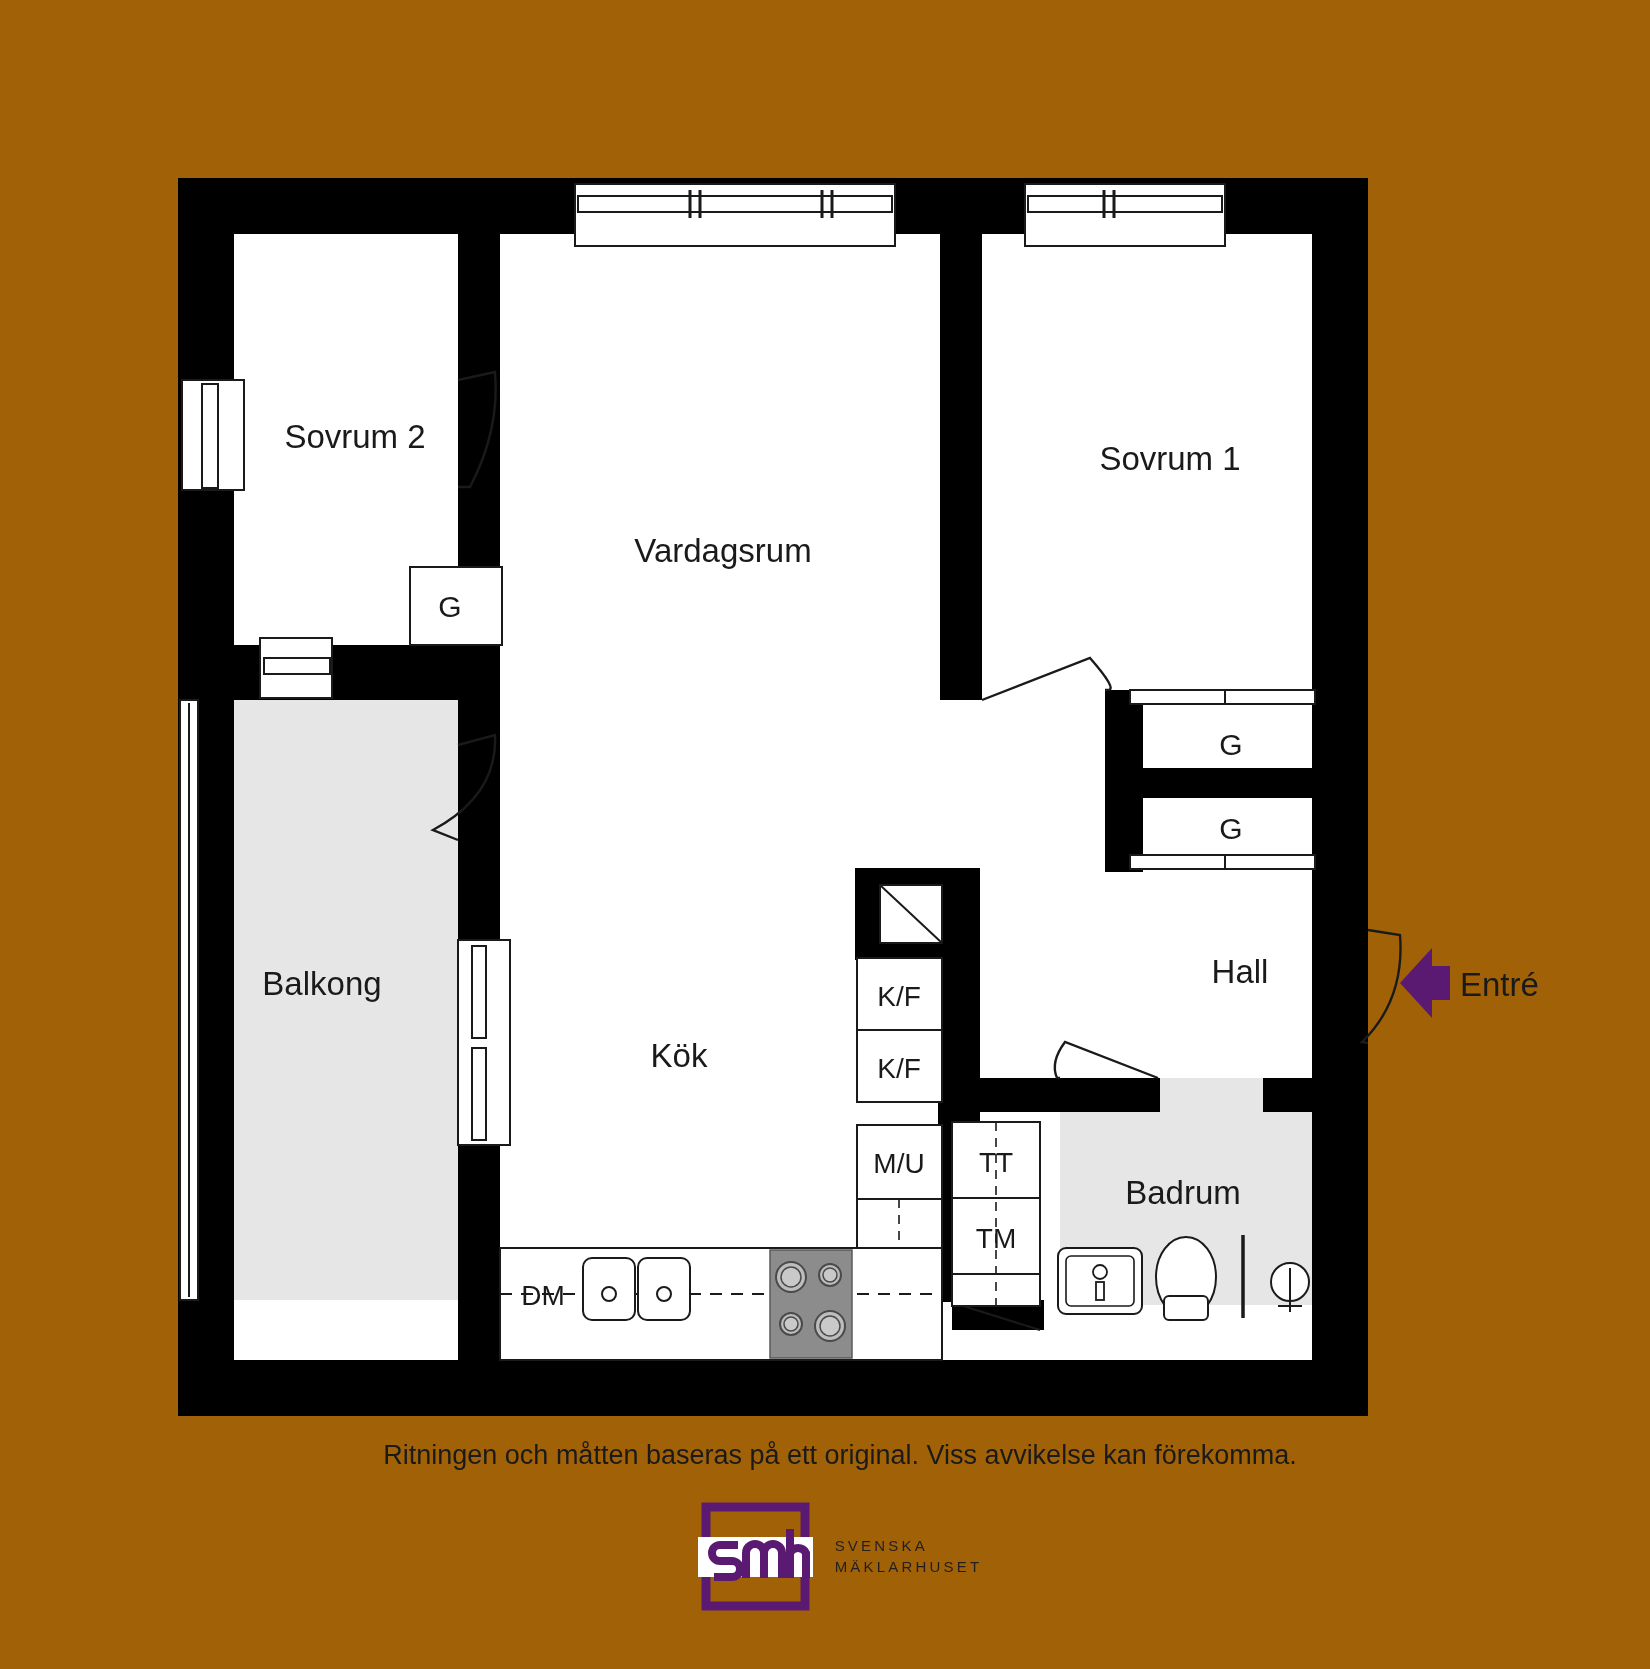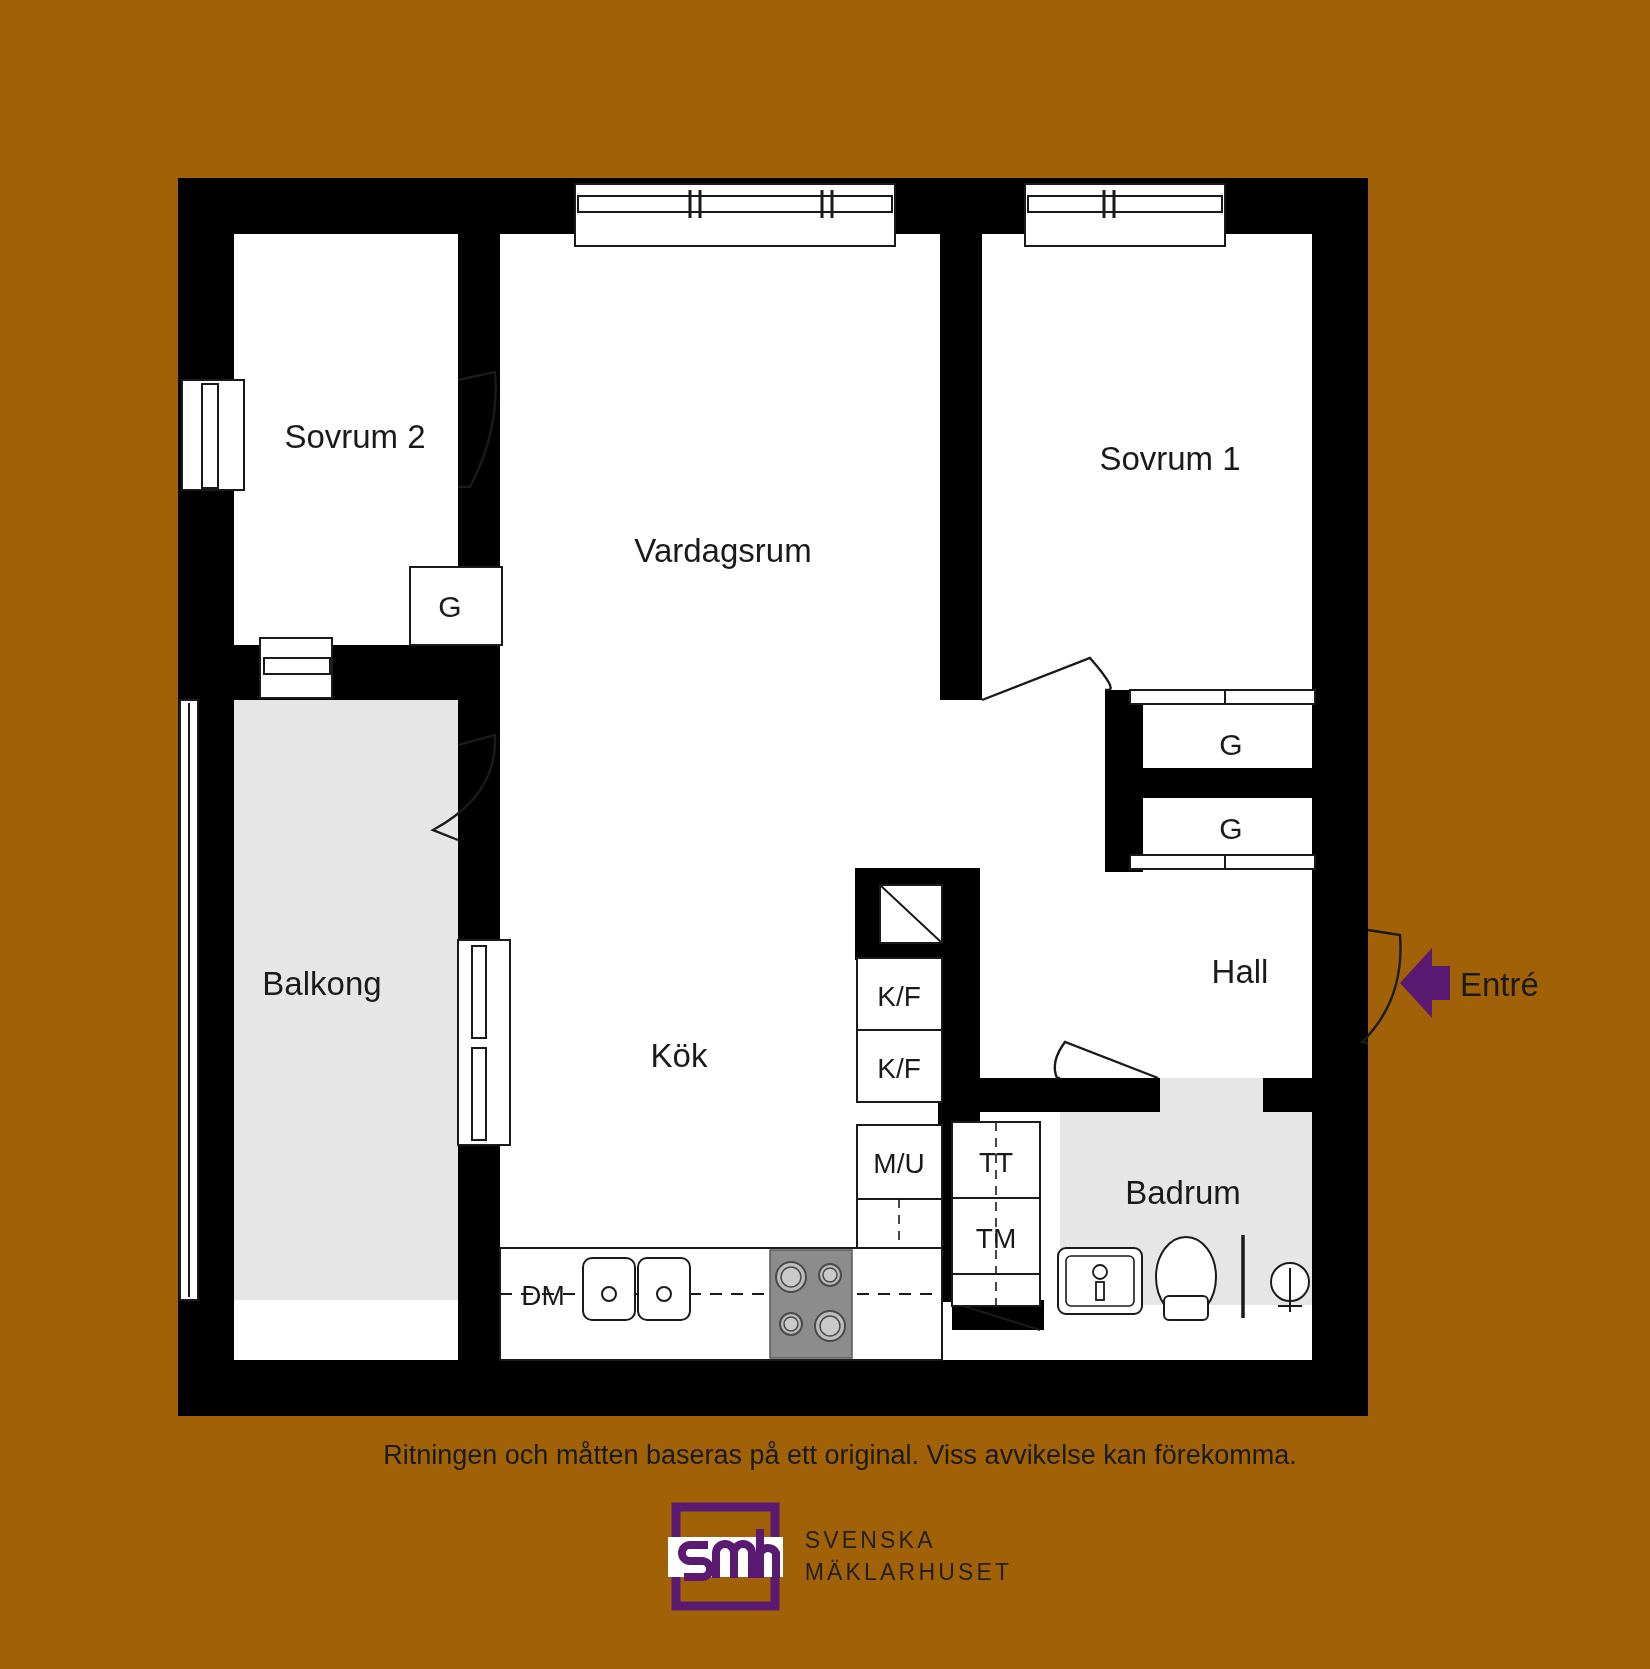--- a/index.html
+++ b/index.html
@@ -36,21 +36,21 @@
     justify-content: center;
     align-items: center;
     gap: 0px;
   }
   .logo-mark { flex: none; }
   .logo-text {
     margin-left: 22px;
     text-align: left;
     color: #231f20;
     font-family: "Liberation Sans", sans-serif;
-    font-size: 23px;
+    font-size: 15px;
     letter-spacing: 3.2px;
     line-height: 1.35;
   }
 </style>
 </head>
 <body>
 
 <div id="page">
 
   <svg id="plan-svg" width="1650" height="1440" viewBox="0 0 1650 1440">

